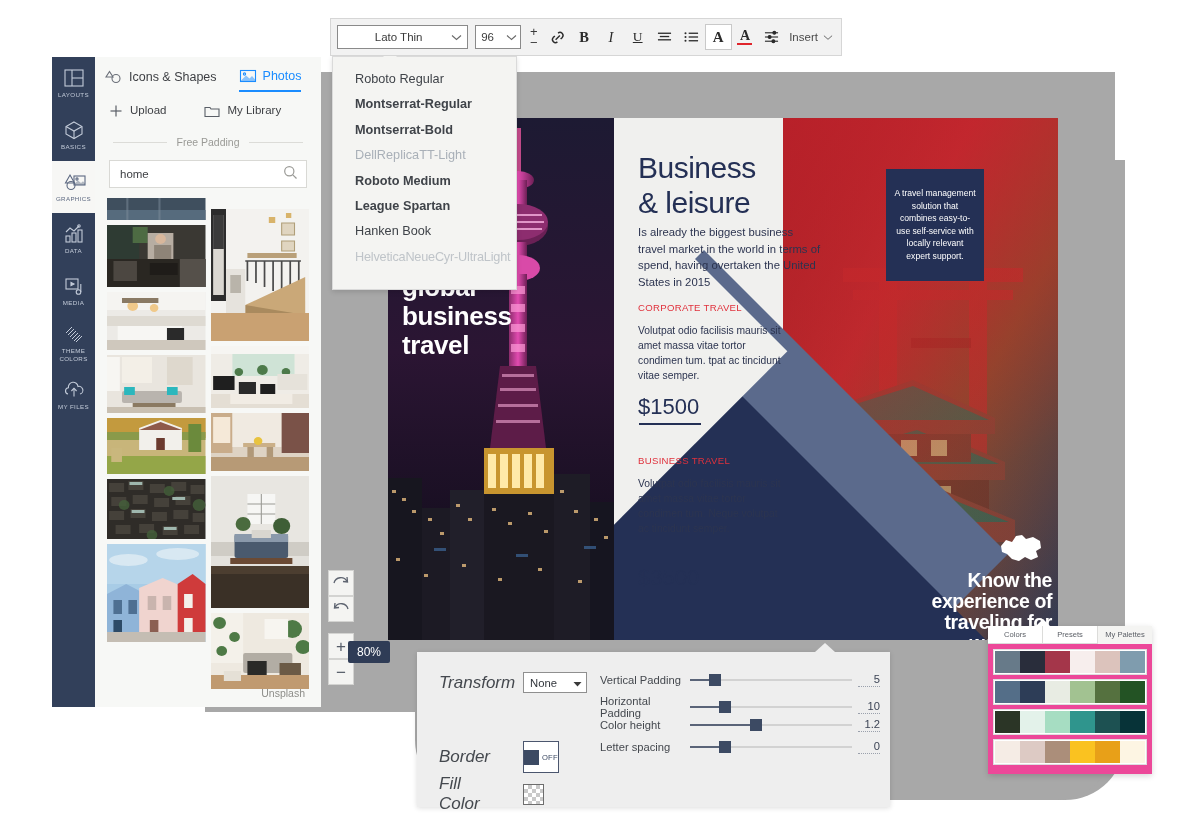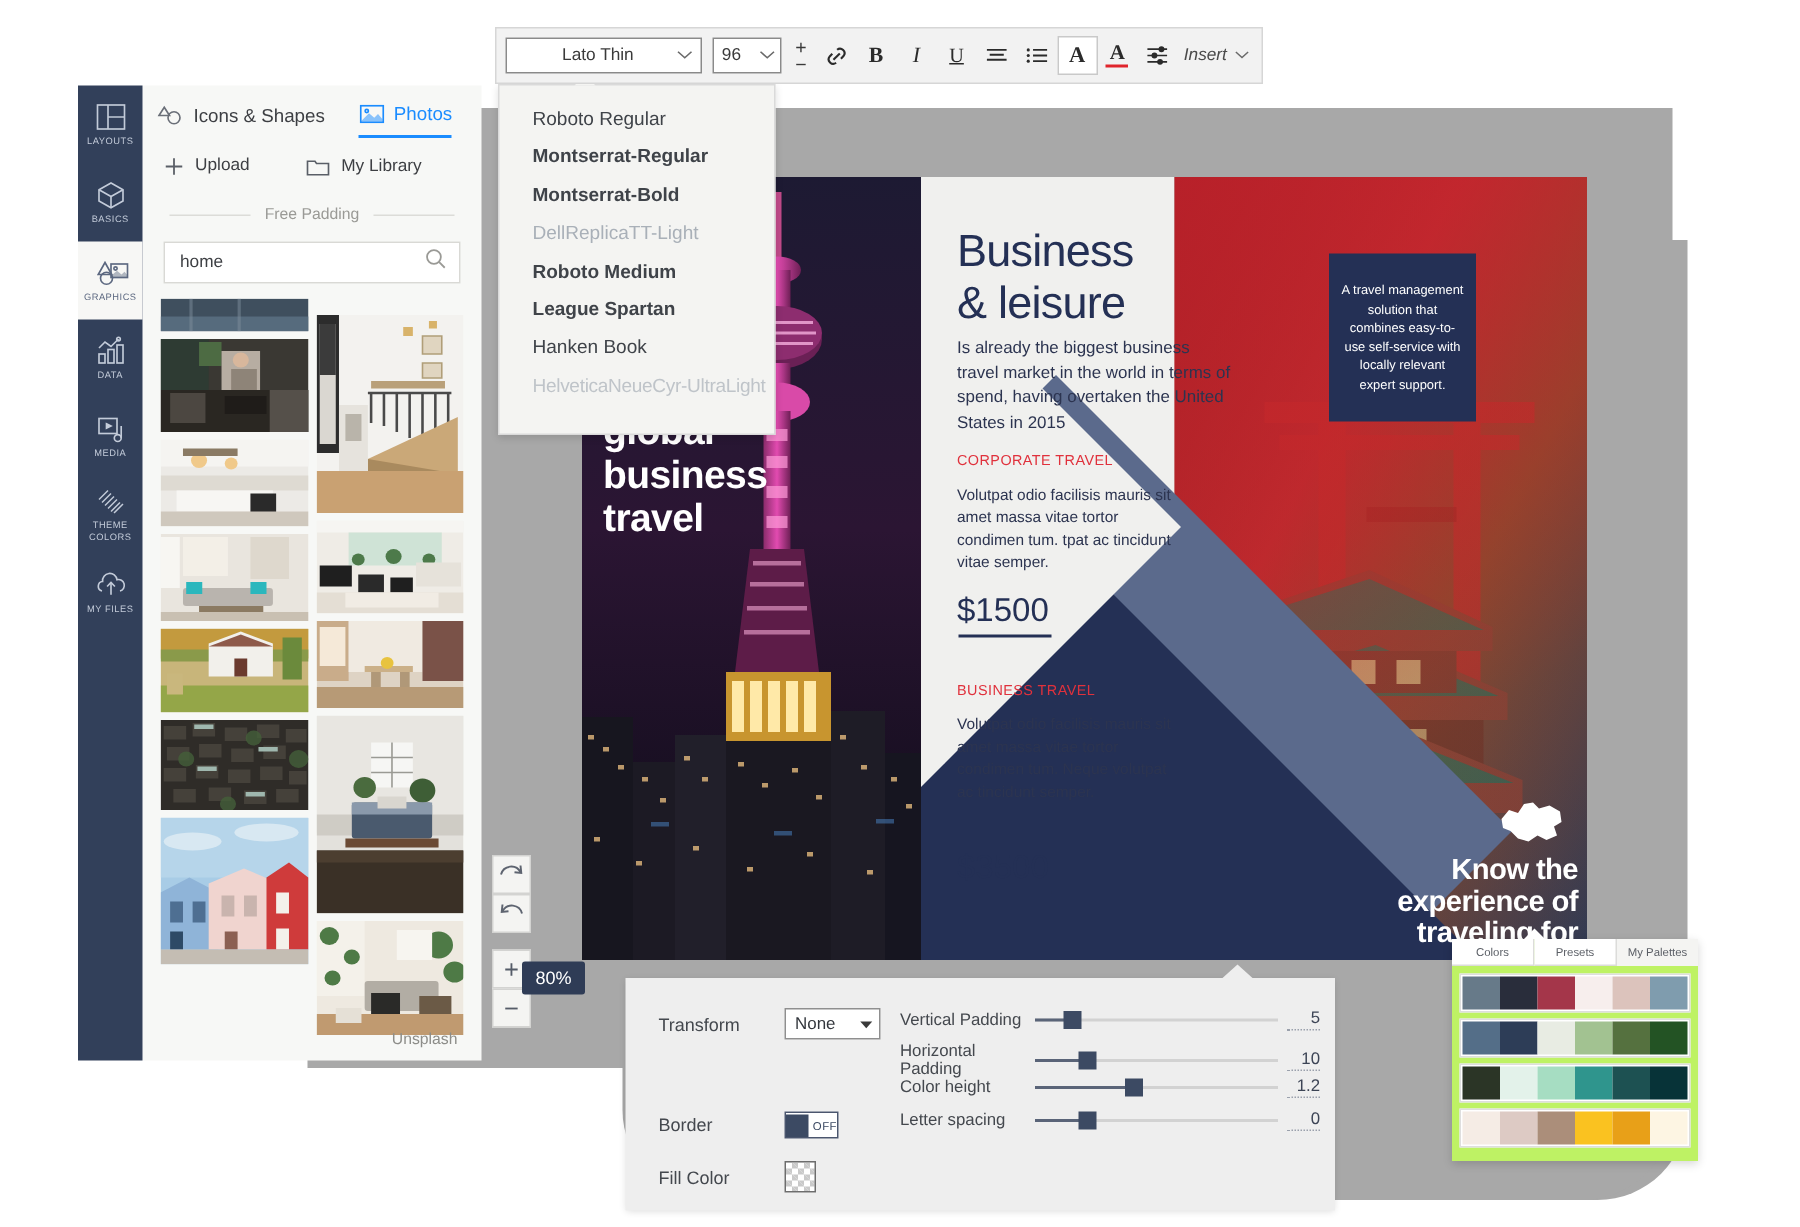--- a/index.html
+++ b/index.html
@@ -142,21 +142,20 @@
   .tb-ic {
     width: 27px; height: 26px;
     display: flex; align-items: center; justify-content: center;
     cursor: pointer; color: #2b2b2b;
   }
   .tb-ic.boxed { background: #fff; border: 1px solid #c9c9c9; }
   .insert-btn {
     display: flex; align-items: center; gap: 5px;
     font-size: 11.5px; color: #4a4a4a; cursor: pointer;
     margin-left: 4px;
-    font-style: italic;
   }
 
   
   .font-dd {
     position: absolute; left: 332px; top: 56px;
     width: 185px; height: 234px;
     background: #f4f4f2;
     border: 1px solid #dadada;
     box-shadow: 0 2px 5px rgba(0,0,0,.13);
     padding: 10px 0 0 22px;
@@ -344,30 +343,30 @@
     z-index: 20;
   }
   .props-notch {
     position: absolute; left: 398px; top: -9px;
     width: 0; height: 0;
     border-left: 10px solid transparent;
     border-right: 10px solid transparent;
     border-bottom: 9px solid #eeeeee;
   }
   .prop-row { position: absolute; display: flex; align-items: center; }
-  .prop-lbl { font-size: 12px; color: #44484e; }
+  .prop-lbl { font-size: 17px; color: #44484e; font-style: italic; }
   .sel-none {
     width: 64px; height: 21px; background: #fff;
     border: 1px solid #8f8f8f;
     display: flex; align-items: center; justify-content: space-between;
     padding: 0 4px 0 6px;
     font-size: 11.3px; color: #33373d; cursor: pointer;
   }
   .toggle {
-    width: 36px; height: 18px;
+    width: 36px; height: 32px;
     border: 1px solid #4b566e;
     background: #fff;
     display: flex; align-items: center;
     cursor: pointer;
   }
   .toggle .knob { width: 16px; height: 15px; background: #3c4a63; }
   .toggle .tt { font-size: 7.6px; color: #3c4a63; margin-left: 3px; letter-spacing: .3px; }
   .fill-swatch {
     width: 21px; height: 21px;
     border: 1px solid #6d6d6d;
@@ -400,23 +399,23 @@
   }
   .sl-val {
     width: 22px; text-align: right;
     font-size: 11.2px; color: #3c4455;
     border-bottom: 1px dotted #9aa0ac;
     padding-bottom: 1px;
   }
 
   
   .palette {
-    position: absolute; left: 968px; top: 626px;
+    position: absolute; left: 988px; top: 626px;
     width: 164px; height: 148px;
-    background: #bef264;
+    background: #ec4899;
     box-shadow: 0 2px 6px rgba(0,0,0,.16);
     z-index: 22;
   }
   .pal-notch {
     position: absolute; left: 48px; top: -7px;
     width: 0; height: 0;
     border-left: 7px solid transparent;
     border-right: 7px solid transparent;
     border-bottom: 7px solid #fff;
   }

